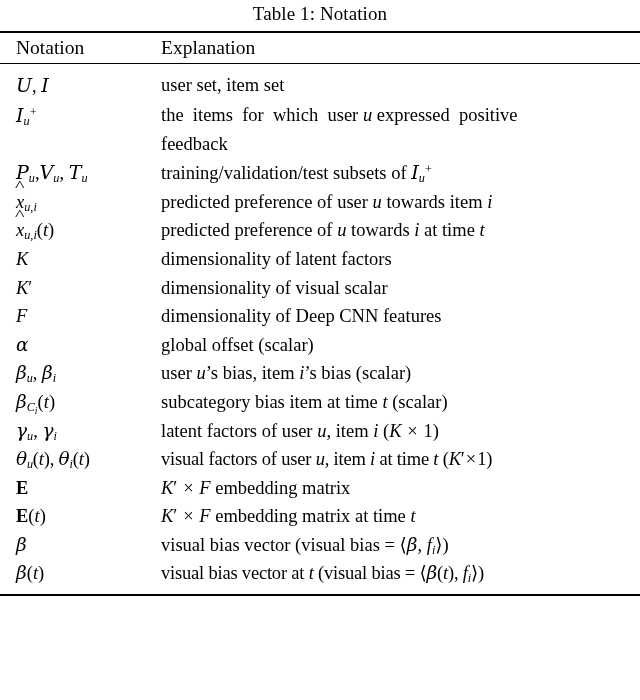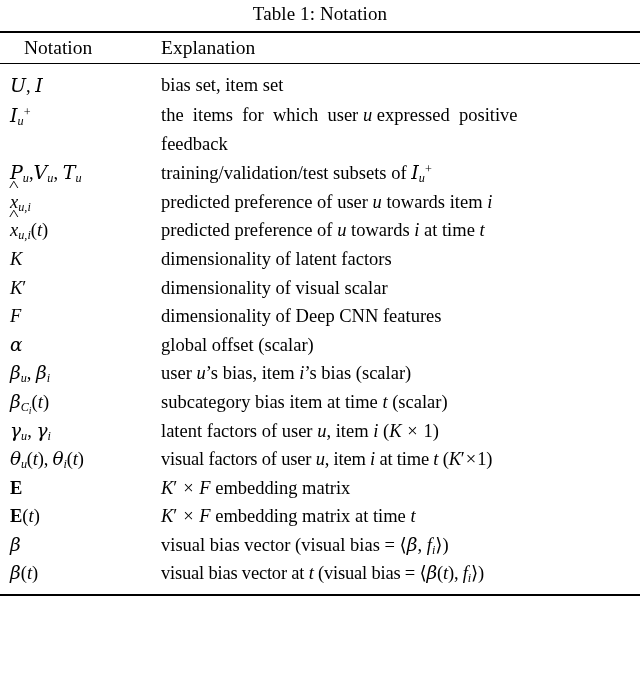--- a/index.html
+++ b/index.html
@@ -58,29 +58,29 @@
     padding: 0;
   }
 
   .head-row th {
     font-weight: normal;
     font-size: 19.5px;
     line-height: 30px;
     padding-top: 7px;
     padding-bottom: 8px;
   }
-  .head-row th.n { padding-left: 24px; margin-top: 21px; }
+  .head-row th.n { padding-left: 16px; margin-top: 21px; }
   .head-row th.e { padding-left: 1px; }
 
   tbody tr td {
     font-size: 18.5px;
     line-height: 28.6px;
   }
   tbody tr td.n {
-    padding-left: 10px;
+    padding-left: 16px;
     white-space: nowrap;
   }
   tbody tr td.e {
     padding-left: 1px;
   }
   tbody tr:first-child td { padding-top: 7px; }
   tbody tr:last-child  td { padding-bottom: 6px; }
 
   
   .mi {            
@@ -156,21 +156,21 @@
 
   <table class="notation">
     <colgroup>
       <col class="c-notation">
       <col class="c-explanation">
     </colgroup>
     <tbody>
 
       <tr>
         <td class="n"><span class="mcal">U</span><span class="mup">,&nbsp;</span><span class="mcal">I</span></td>
-        <td class="e">bias set, item set</td>
+        <td class="e">user set, item set</td>
       </tr>
 
       <tr>
         <td class="n"><span class="mcal">I</span><sub>u</sub><sup>+</sup></td>
         <td class="e">the&nbsp;&nbsp;items&nbsp;&nbsp;for&nbsp;&nbsp;which&nbsp;&nbsp;user&nbsp;<span class="mi">u</span>&nbsp;expressed&nbsp;&nbsp;positive<br>feedback</td>
       </tr>
 
       <tr>
         <td class="n"><span class="mcal">P</span><sub>u</sub><span class="mup">,</span><span class="mcal">V</span><sub>u</sub><span class="mup">,&nbsp;</span><span class="mcal">T</span><sub>u</sub></td>
         <td class="e">training/validation/test subsets of <span class="nb"><span class="mcal">I</span><sub>u</sub><sup>+</sup></span></td>

